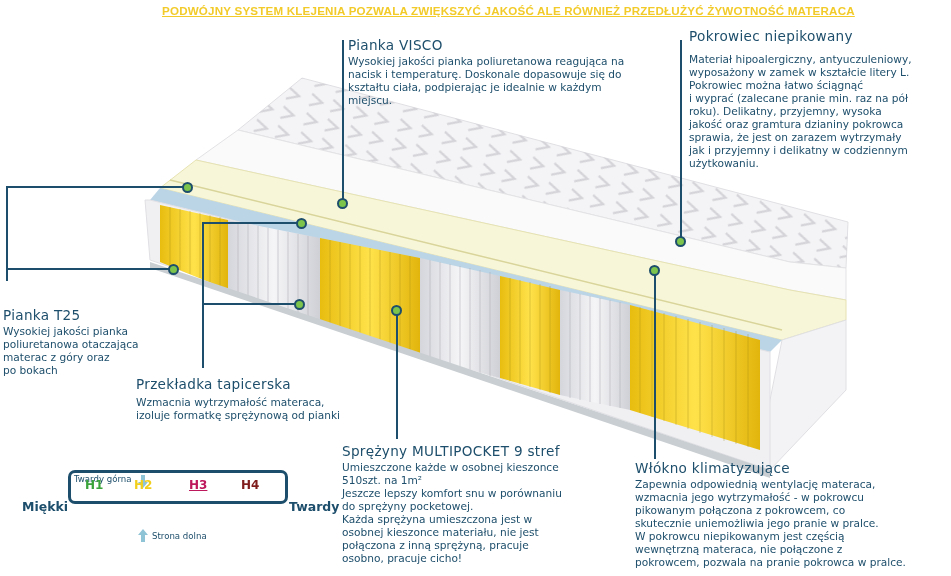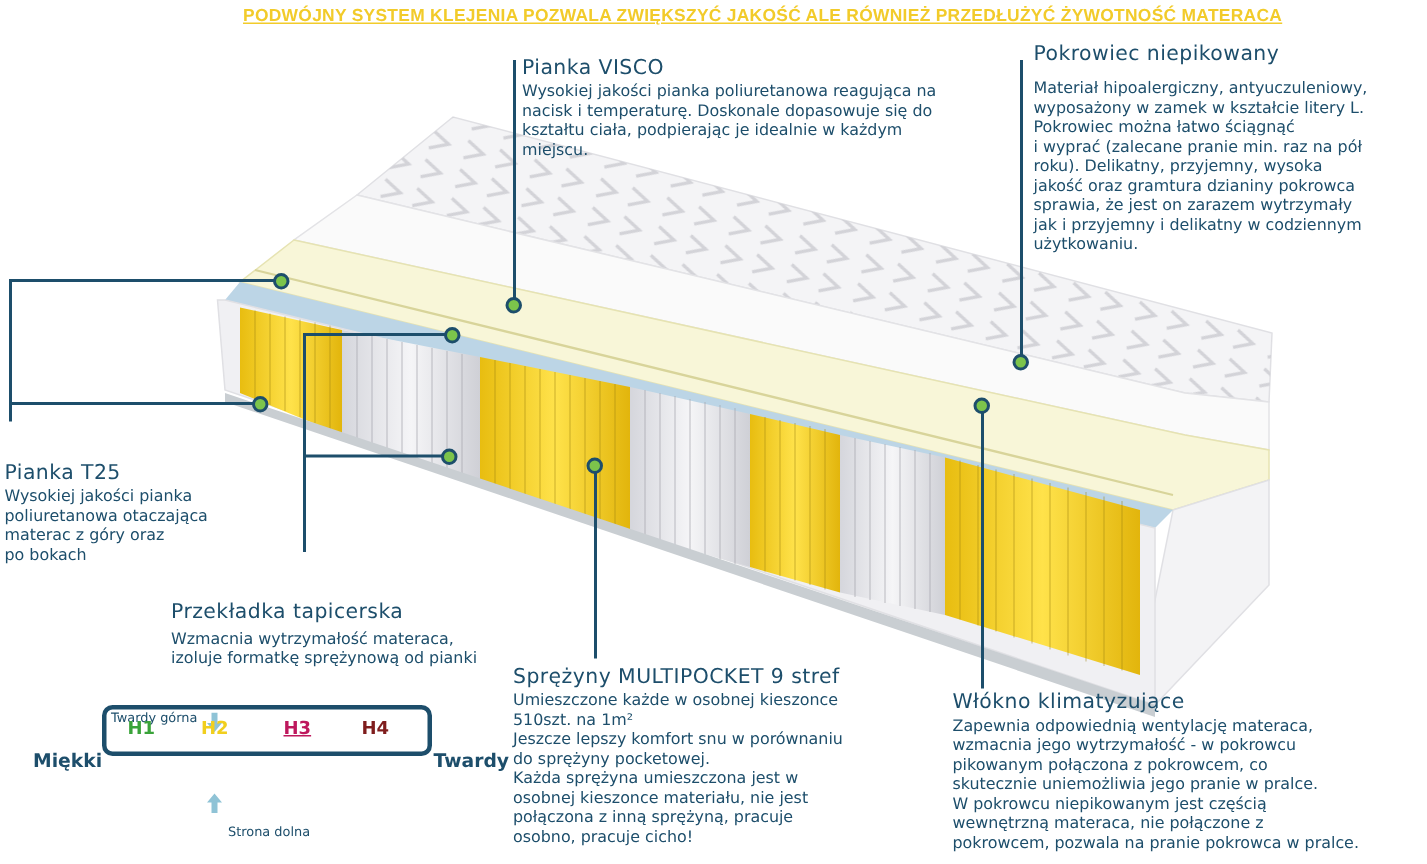--- a/index.html
+++ b/index.html
@@ -129,21 +129,21 @@
 </div>
 
 <div class="block" style="left:3px;top:281px;width:180px;margin-top:26px;">
   <h3>Pianka T25</h3>
   <p>Wysokiej jakości pianka
 poliuretanowa otaczająca
 materac z góry oraz
 po bokach</p>
 </div>
 
-<div class="block" style="left:114px;top:376px;width:260px;margin-top:24px;">
+<div class="block" style="left:136px;top:376px;width:260px;">
   <h3>Przekładka tapicerska</h3>
   <p style="margin-top:4px;">Wzmacnia wytrzymałość materaca,
 izoluje formatkę sprężynową od pianki</p>
 </div>
 
 <div class="block" style="left:342px;top:443px;width:290px;">
   <h3>Sprężyny MULTIPOCKET 9 stref</h3>
   <p>Umieszczone każde w osobnej kieszonce
 510szt. na 1m²
 Jeszcze lepszy komfort snu w porównaniu
@@ -173,13 +173,13 @@
 <div class="scale-box">
   <span class="scale-item" style="left:14px;color:#3aa33a;">H1</span>
   <span class="scale-item" style="left:63px;color:#f1cf1e;">H2</span>
   <span class="scale-item" style="left:118px;color:#be185d;text-decoration:underline;">H3</span>
   <span class="scale-item" style="left:170px;color:#7f1d1d;">H4</span>
 </div>
 <div class="scale-side" style="left:289px;">Twardy</div>
 <svg class="arrow" style="left:138px;top:528px;width:10px;height:14px;" viewBox="0 0 10 14">
   <path d="M3 14 H7 V7 H10 L5 1 L0 7 H3 Z" fill="#8fc3d6"></path>
 </svg>
-<div class="small-label" style="left:152px;top:550px;">Strona dolna</div>
+<div class="small-label" style="left:152px;top:531px;">Strona dolna</div>
 
 </body></html>

